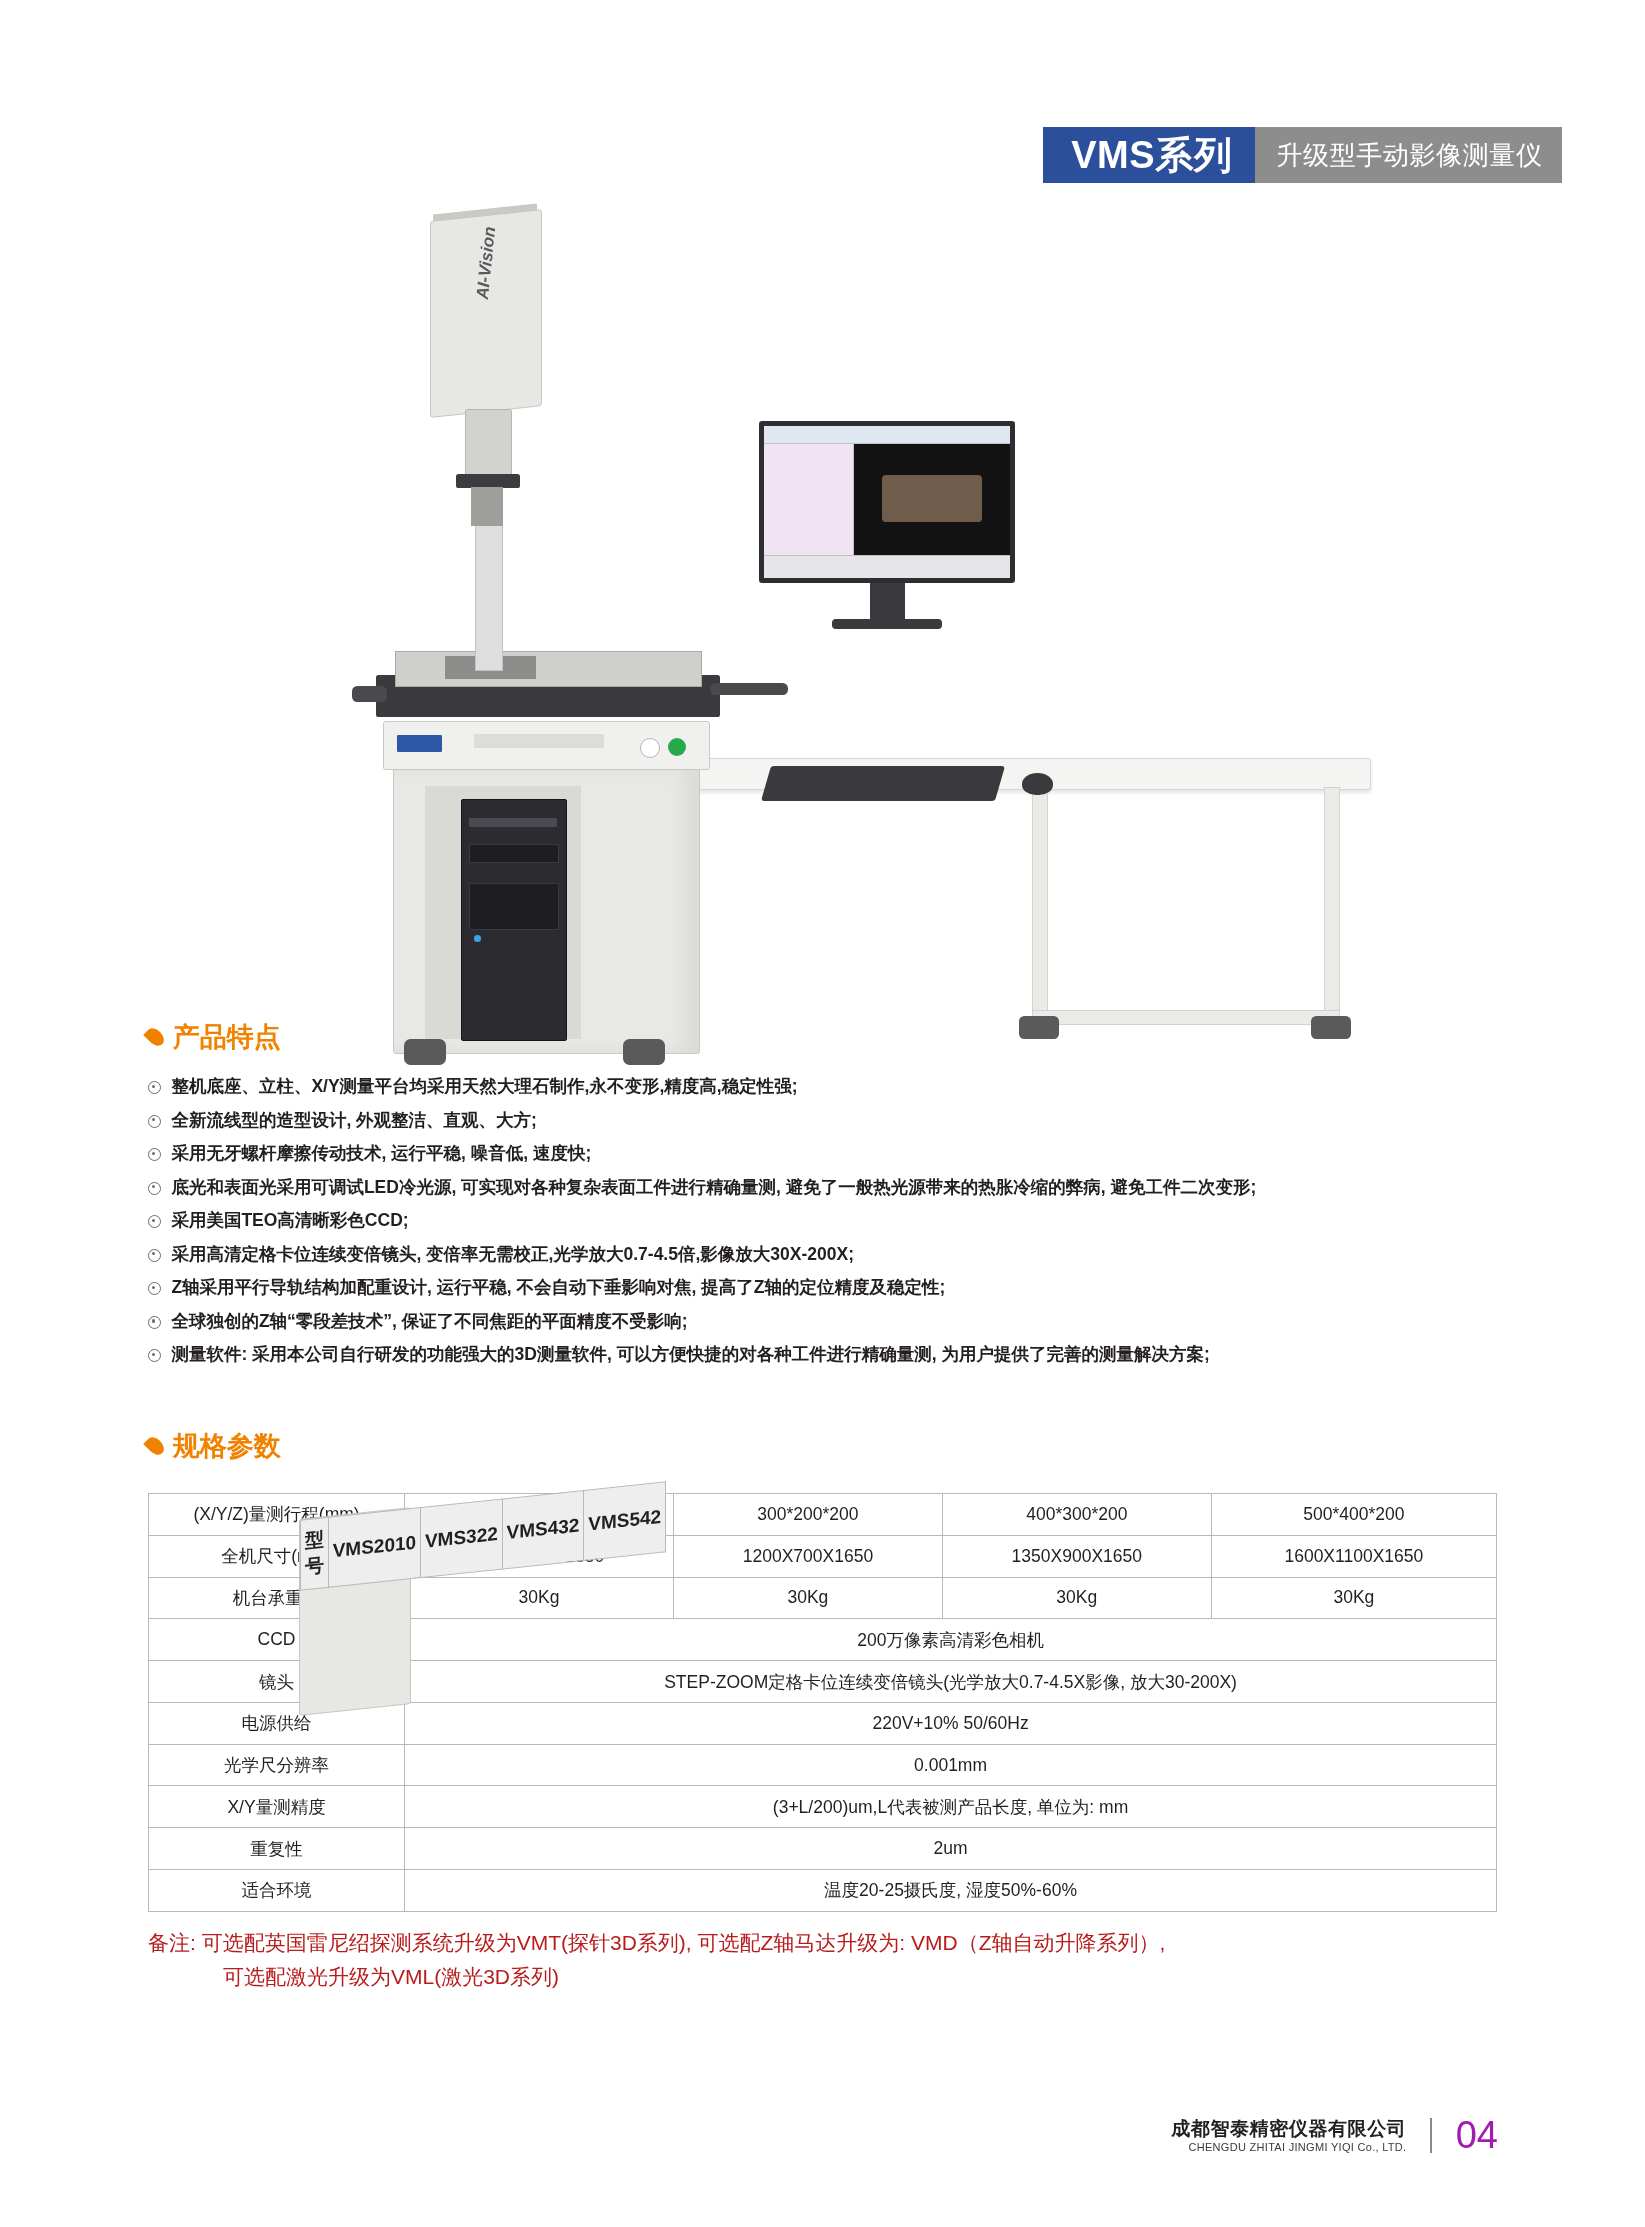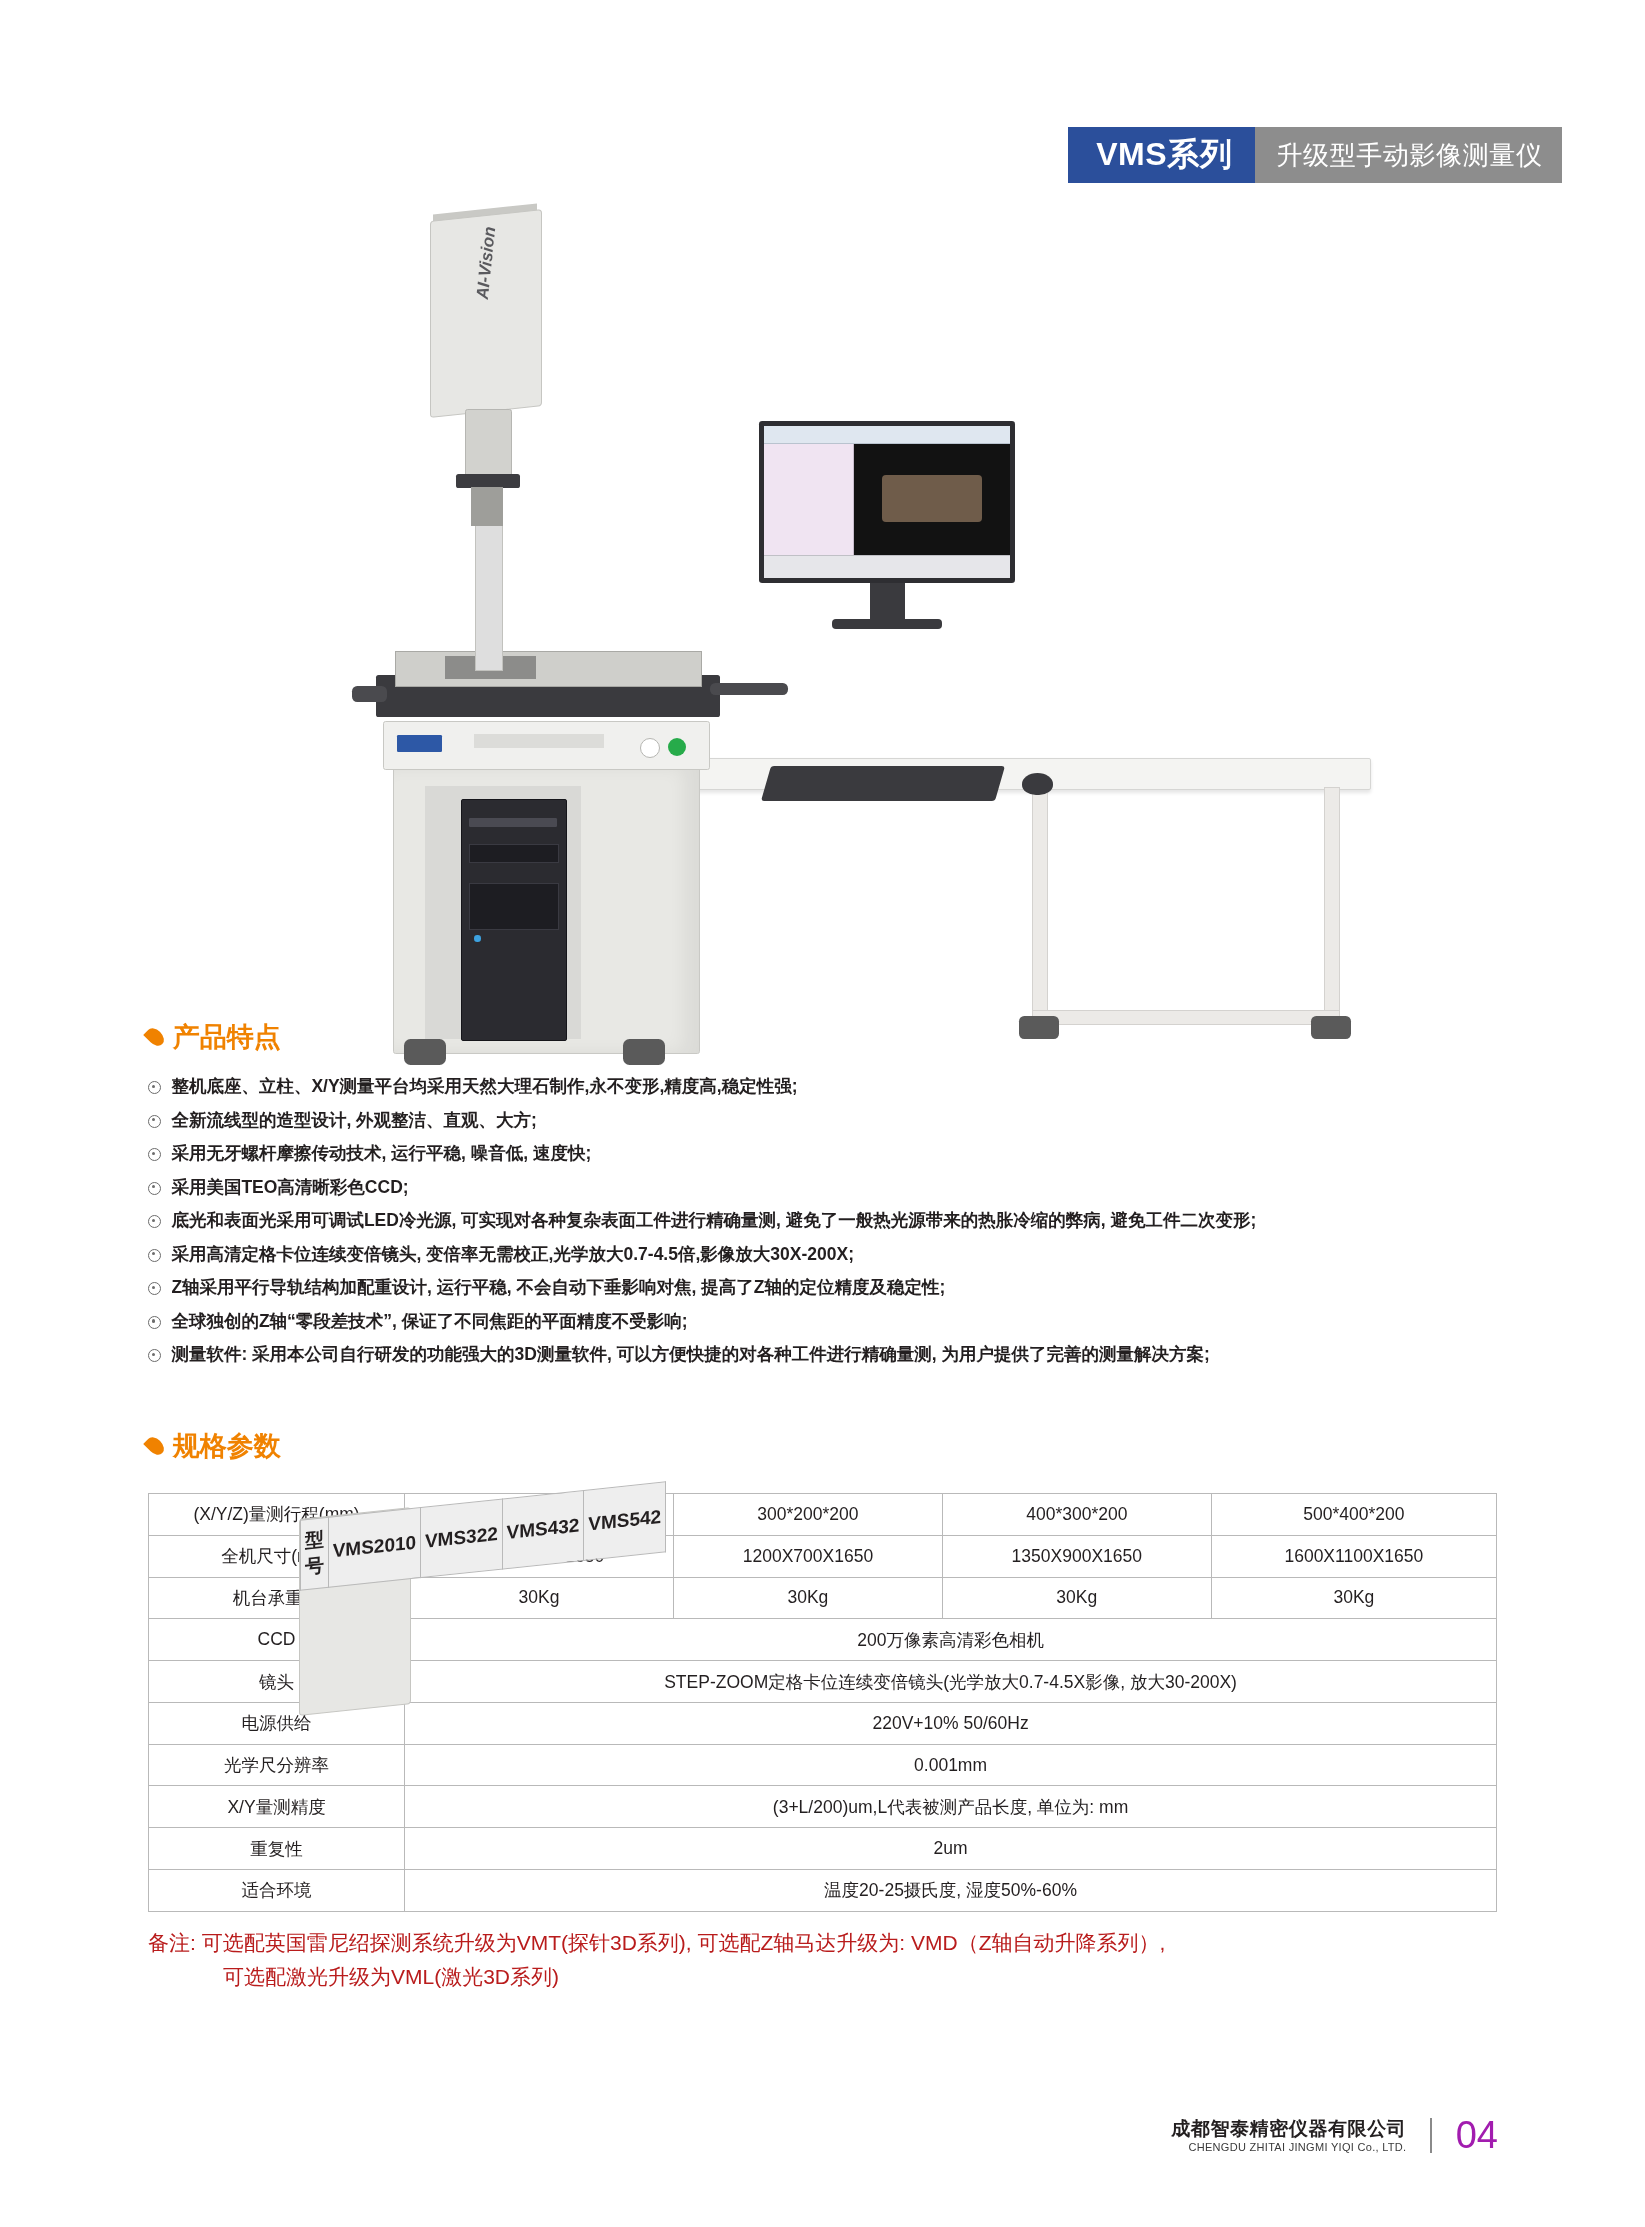--- a/index.html
+++ b/index.html
@@ -21,21 +21,21 @@
     position: absolute;
     top: 127px;
     right: 84px;
     display: flex;
     align-items: stretch;
     height: 56px;
   }
   .banner-blue {
     background: #2b4f9b;
     color: #ffffff;
-    font-size: 32px;
+    font-size: 38px;
     font-weight: bold;
     letter-spacing: 0.6px;
     display: flex;
     align-items: center;
     padding: 0 22px 0 28.6px;
     position: relative;
   }
   .banner-blue::after {
     content: "";
     position: absolute;
@@ -601,25 +601,25 @@
     <div class="feature-item">
       <span class="bullet-ring"></span>
       <span>全新流线型的造型设计, 外观整洁、直观、大方;</span>
     </div>
     <div class="feature-item">
       <span class="bullet-ring"></span>
       <span>采用无牙螺杆摩擦传动技术, 运行平稳, 噪音低, 速度快;</span>
     </div>
     <div class="feature-item">
       <span class="bullet-ring"></span>
+      <span>底光和表面光采用可调试LED冷光源, 可实现对各种复杂表面工件进行精确量测, 避免了一般热光源带来的热胀冷缩的弊病, 避免工件二次变形;</span>
+    </div>
+    <div class="feature-item">
+      <span class="bullet-ring"></span>
       <span>采用美国TEO高清晰彩色CCD;</span>
-    </div>
-    <div class="feature-item">
-      <span class="bullet-ring"></span>
-      <span>底光和表面光采用可调试LED冷光源, 可实现对各种复杂表面工件进行精确量测, 避免了一般热光源带来的热胀冷缩的弊病, 避免工件二次变形;</span>
     </div>
     <div class="feature-item">
       <span class="bullet-ring"></span>
       <span>采用高清定格卡位连续变倍镜头, 变倍率无需校正,光学放大0.7-4.5倍,影像放大30X-200X;</span>
     </div>
     <div class="feature-item">
       <span class="bullet-ring"></span>
       <span>Z轴采用平行导轨结构加配重设计, 运行平稳, 不会自动下垂影响对焦, 提高了Z轴的定位精度及稳定性;</span>
     </div>
     <div class="feature-item">

